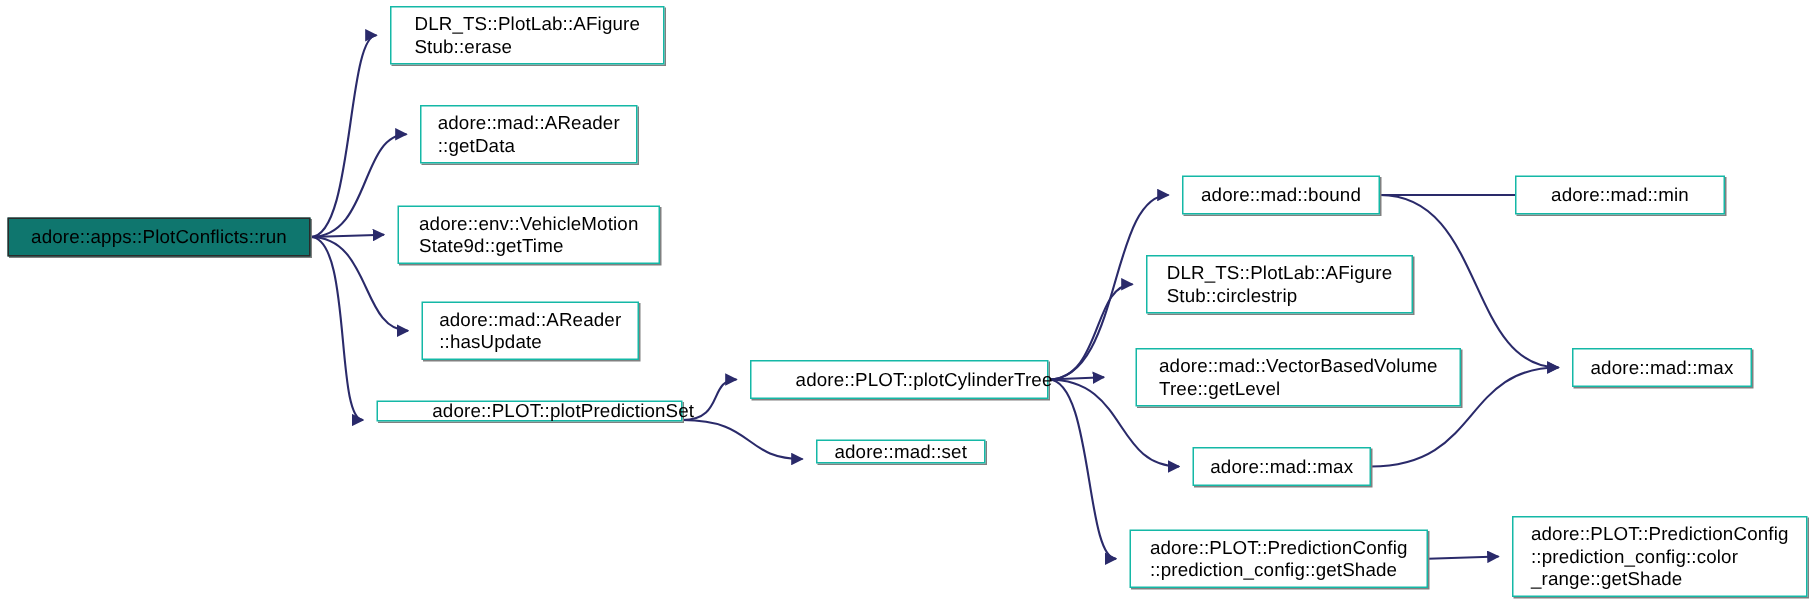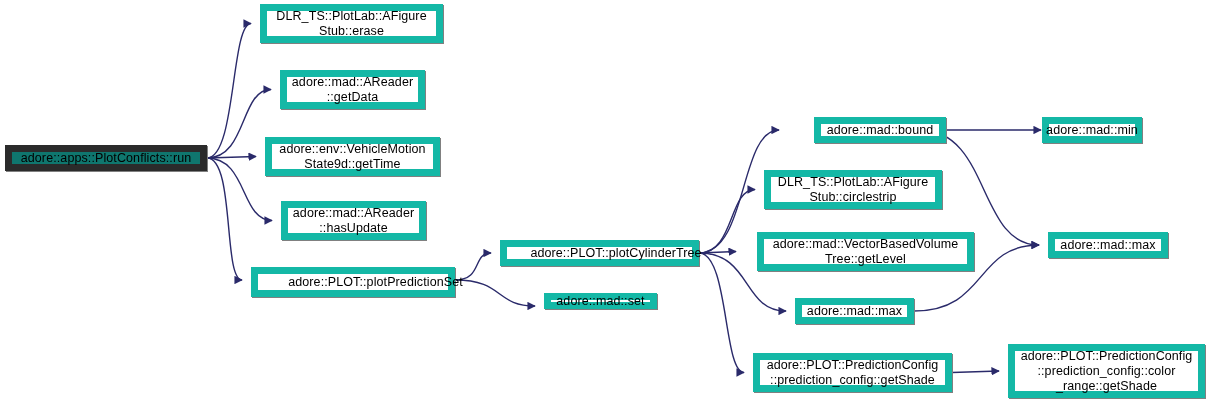--- a/index.html
+++ b/index.html
@@ -19,30 +19,29 @@
     position: absolute;
     left: 0;
     top: 0;
     width: 1213px;
     height: 406px;
     pointer-events: none;
   }
   .node {
     position: absolute;
     box-sizing: border-box;
-    border: 7px solid #14b8a6;
+    border: 1px solid #14b8a6;
     background: #ffffff;
     color: #000000;
     font-size: 12.5px;
     line-height: 15px;
     letter-spacing: 0.1px;
     display: flex;
     align-items: center;
     justify-content: center;
-    text-align: center;
     white-space: pre-line;
     padding: 0 3px;
     box-shadow: 1px 1px 0 0 #808080;
   }
   .node.root {
     background: #0f766e;
     border-color: #2b2b2b;
   }
 </style>
 </head>
@@ -77,25 +76,25 @@
   <div id="node-layer">
       <div class="node root" style="left: 5px; top: 145px; width: 202px; height: 26px;">adore::apps::PlotConflicts::run</div>
       <div class="node" style="left: 260px; top: 4px; width: 183px; height: 39px;">DLR_TS::PlotLab::AFigure
 Stub::erase</div>
       <div class="node" style="left: 280px; top: 70px; width: 145px; height: 39px;">adore::mad::AReader
 ::getData</div>
       <div class="node" style="left: 265px; top: 137px; width: 175px; height: 39px;">adore::env::VehicleMotion
 State9d::getTime</div>
       <div class="node" style="left: 281px; top: 201px; width: 145px; height: 39px;">adore::mad::AReader
 ::hasUpdate</div>
-      <div class="node" style="left: 251px; top: 267px; width: 204px; height: 30px; padding-left: 48px;">adore::PLOT::plotPredictionSet</div>
+      <div class="node" style="left: 251px; top: 267px; width: 204px; height: 14px; padding-left: 48px;">adore::PLOT::plotPredictionSet</div>
       <div class="node" style="left: 500px; top: 240px; width: 199px; height: 26px; padding-left: 36px;">adore::PLOT::plotCylinderTree</div>
       <div class="node" style="left: 544px; top: 293px; width: 113px; height: 16px;">adore::mad::set</div>
-      <div class="node" style="left: 788px; top: 117px; width: 132px; height: 26px; margin-left: 26px;">adore::mad::bound</div>
-      <div class="node" style="left: 1042px; top: 117px; width: 100px; height: 26px;">adore::mad::min</div>
+      <div class="node" style="left: 788px; top: 117px; width: 132px; height: 26px;">adore::mad::bound</div>
+      <div class="node" style="left: 1010px; top: 117px; width: 140px; height: 26px;">adore::mad::min</div>
       <div class="node" style="left: 764px; top: 170px; width: 178px; height: 39px;">DLR_TS::PlotLab::AFigure
 Stub::circlestrip</div>
       <div class="node" style="left: 745px; top: 232px; width: 217px; height: 39px; margin-left: 12px;">adore::mad::VectorBasedVolume
 Tree::getLevel</div>
       <div class="node" style="left: 1048px; top: 232px; width: 120px; height: 26px;">adore::mad::max</div>
       <div class="node" style="left: 795px; top: 298px; width: 119px; height: 26px;">adore::mad::max</div>
       <div class="node" style="left: 753px; top: 353px; width: 199px; height: 39px;">adore::PLOT::PredictionConfig
 ::prediction_config::getShade</div>
       <div class="node" style="left: 1008px; top: 344px; width: 197px; height: 54px;">adore::PLOT::PredictionConfig
 ::prediction_config::color

